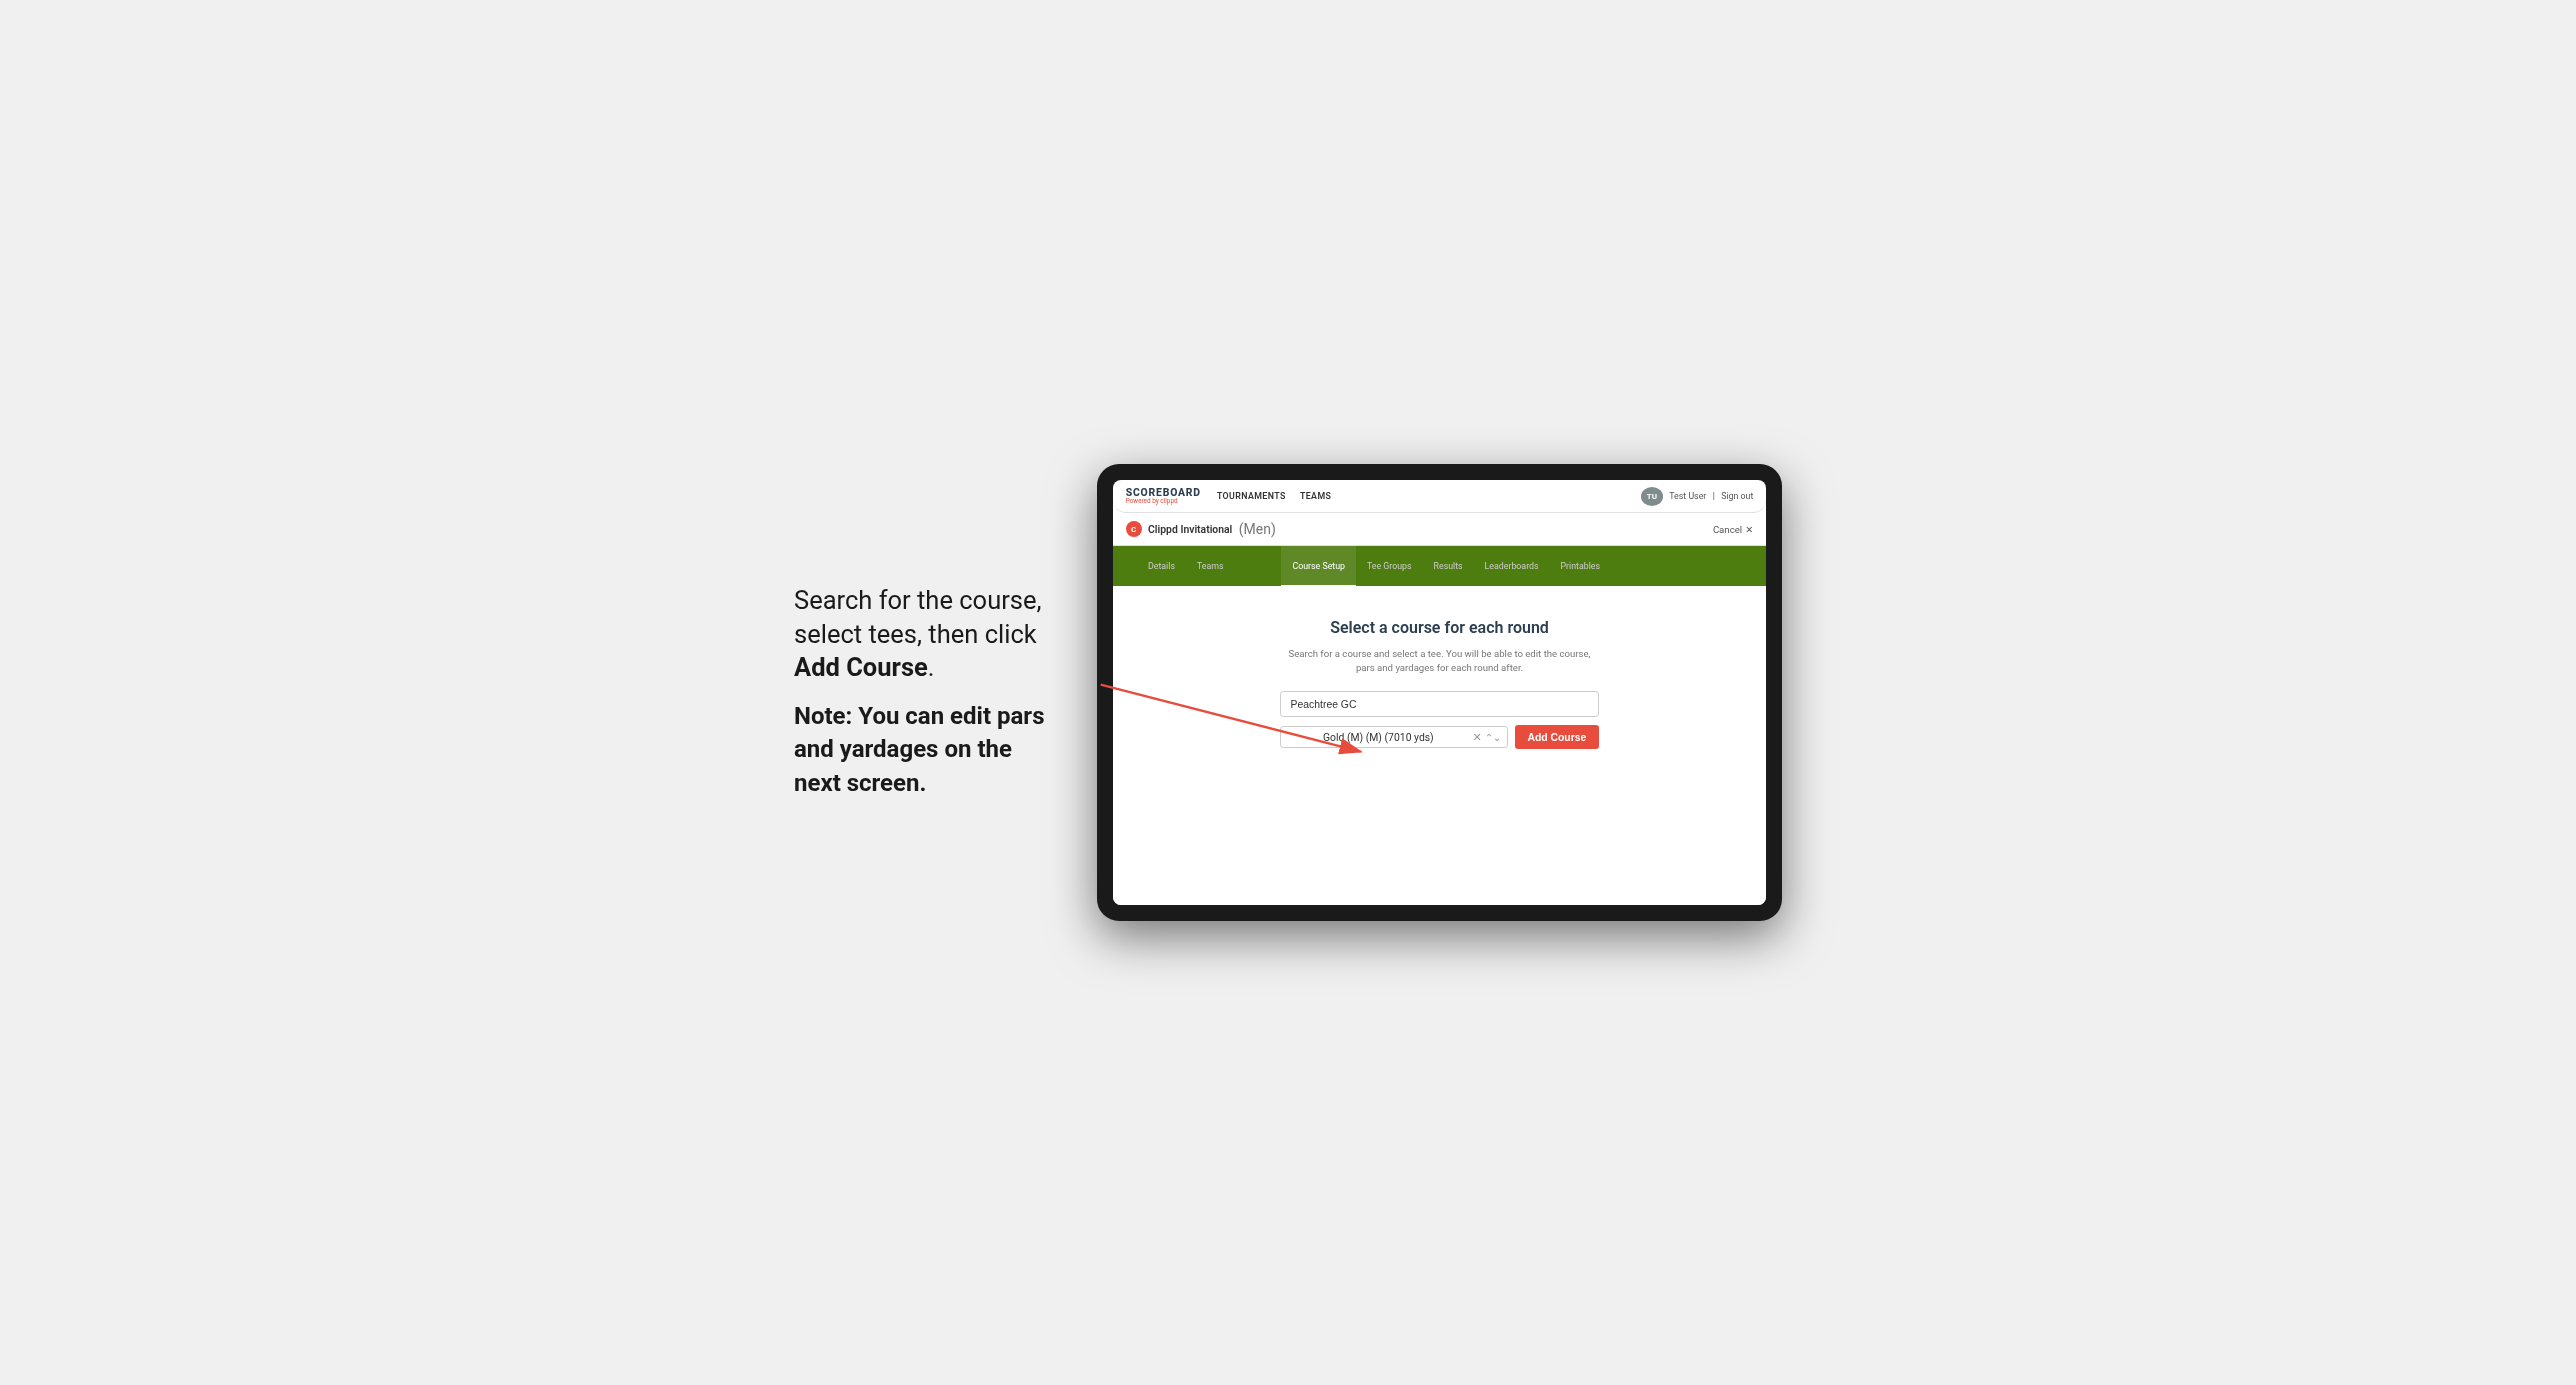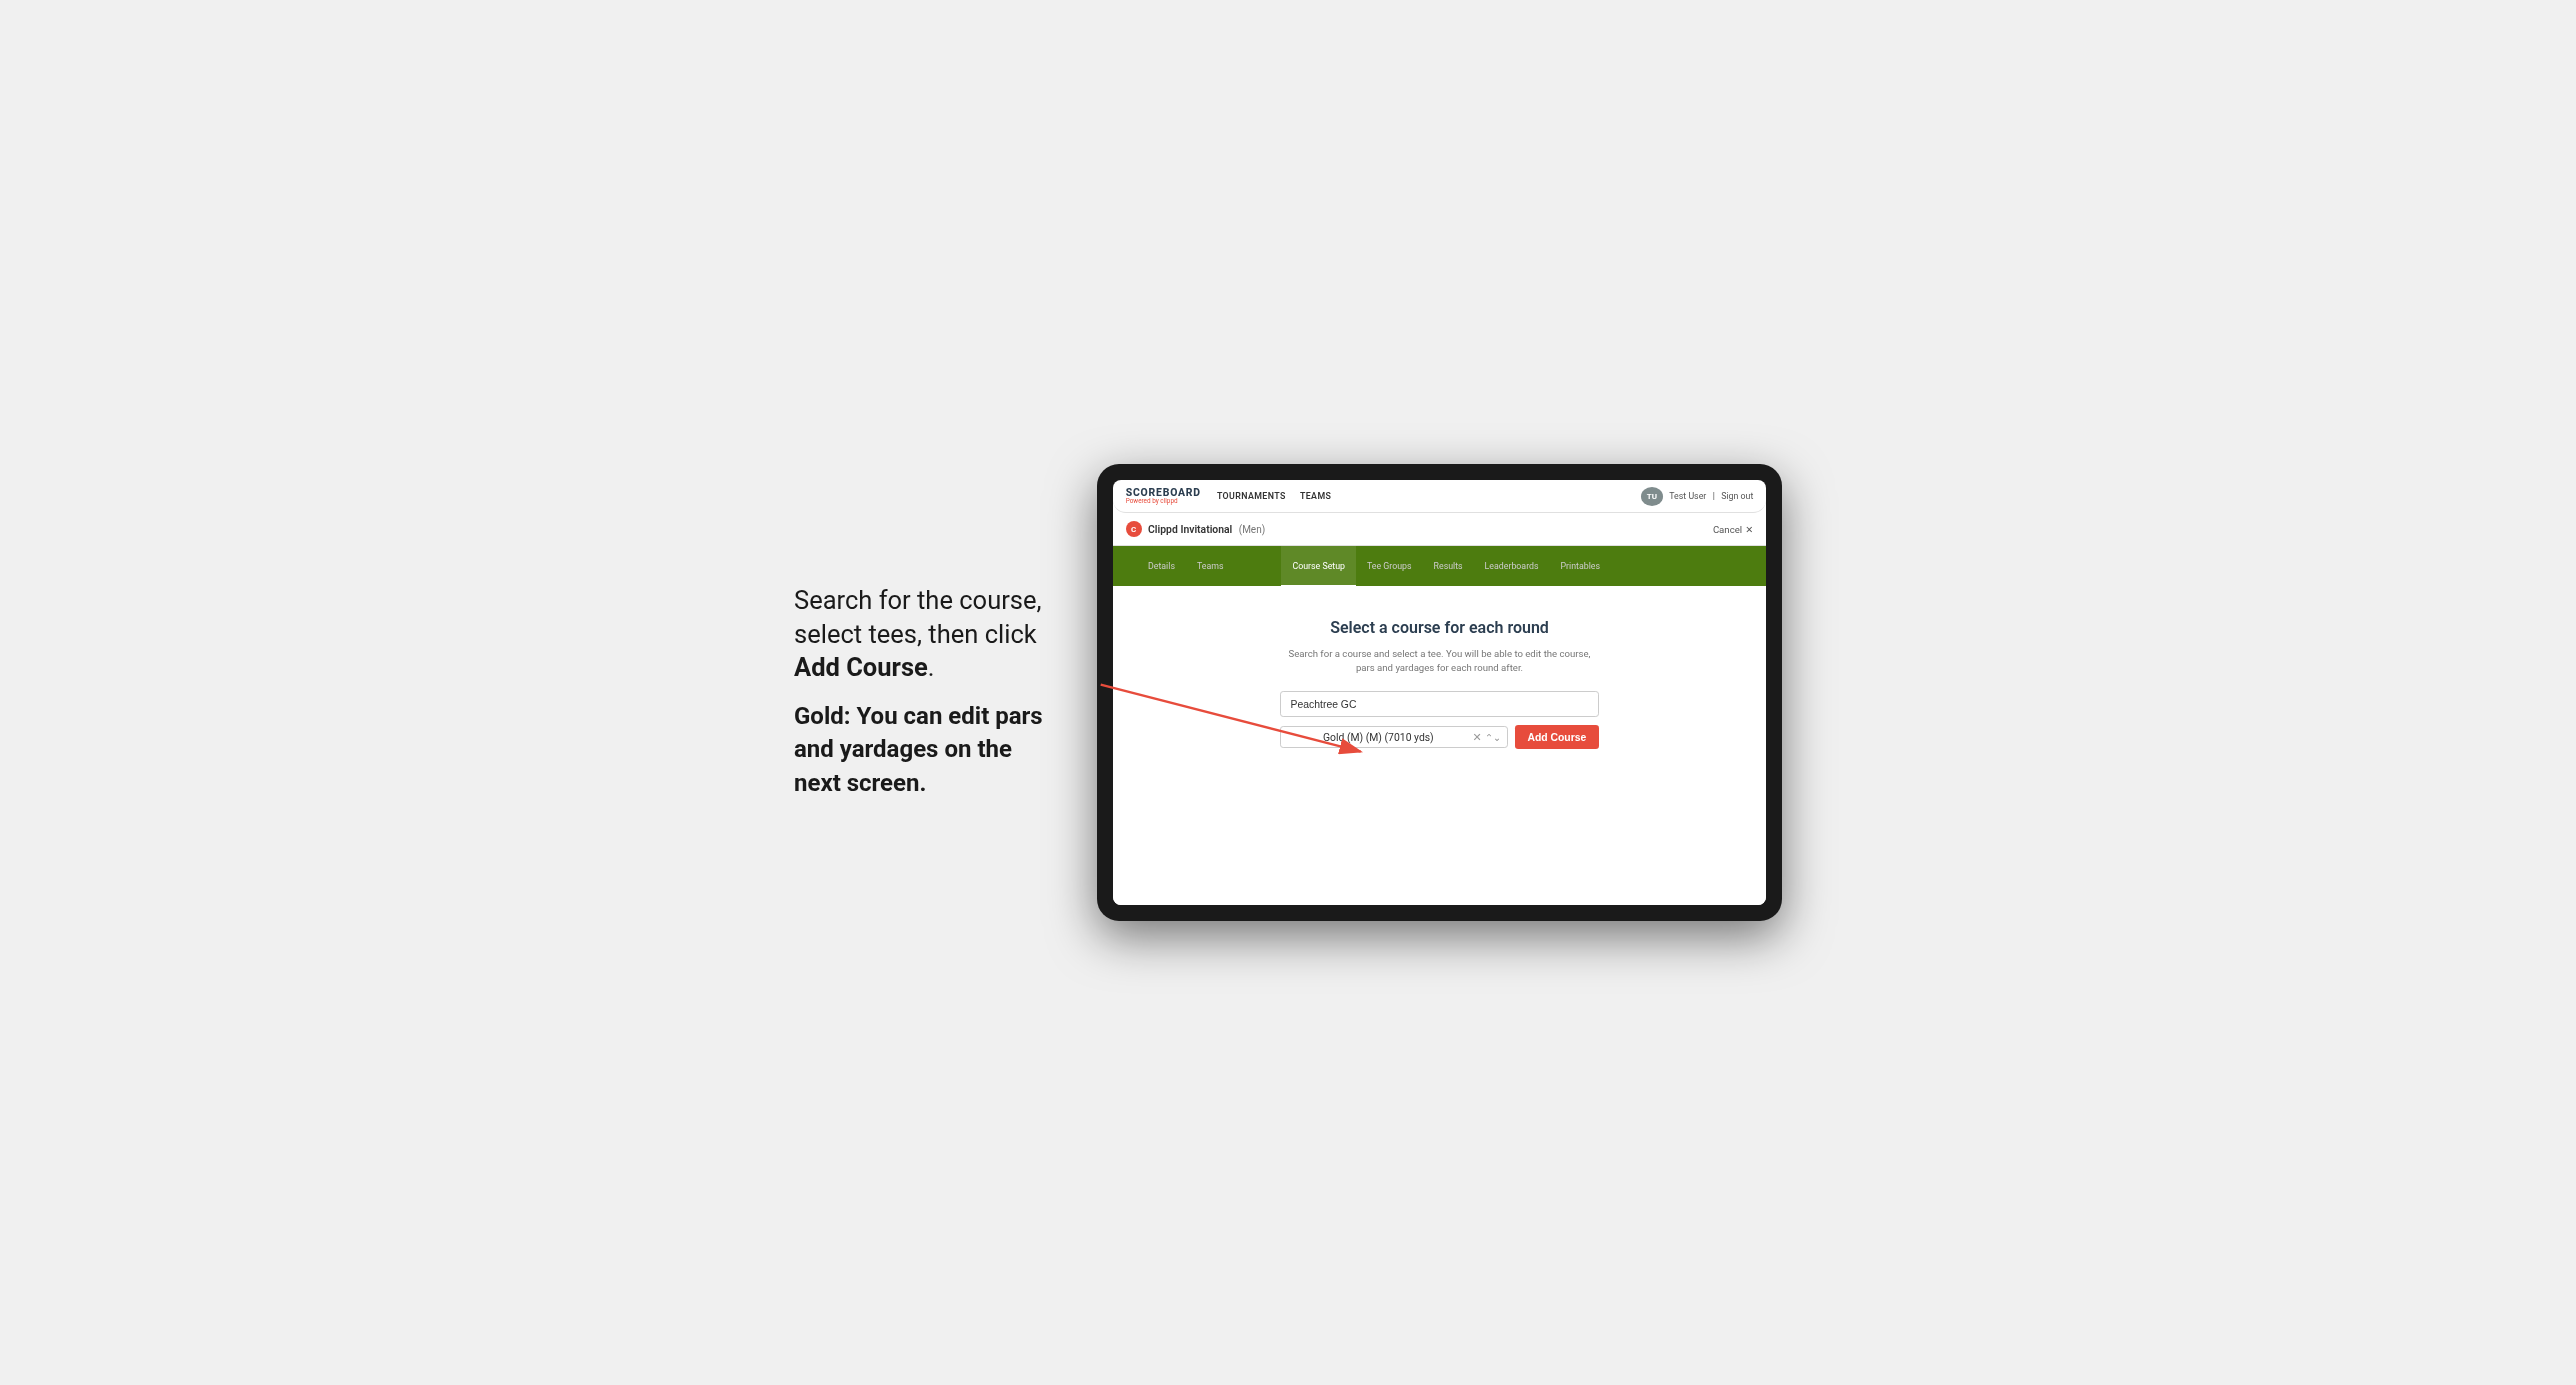--- a/index.html
+++ b/index.html
@@ -168,21 +168,21 @@
       font-weight: 700;
     }
 
     .tournament-name {
       font-size: 10.4px;
       font-weight: 600;
       color: #333;
     }
 
     .tournament-gender {
-      font-size: 10px;
+      font-size: 14px;
       color: #777;
       font-weight: 400;
       text-align: right;
     }
 
     .cancel-btn {
       font-size: 9.6px;
       color: #555;
       cursor: pointer;
       display: flex;
@@ -323,21 +323,21 @@
 </head>
 <body>
 
 <div class="page-wrapper">
 
   <div class="annotation-text">
     <p class="line1">
       Search for the course, select tees, then click <strong>Add Course</strong>.
     </p>
     <p class="line2">
-      Gold: You can edit pars and yardages on the next screen.
+      Note: You can edit pars and yardages on the next screen.
     </p>
   </div>
 
   <div class="tablet">
 
     <svg class="arrow-overlay" viewBox="0 0 860 580" xmlns="http://www.w3.org/2000/svg">
       <defs>
         <marker id="arrowhead" markerWidth="10" markerHeight="7" refX="9" refY="3.5" orient="auto">
           <polygon points="0 0, 10 3.5, 0 7" fill="#e74c3c"></polygon>
         </marker>

